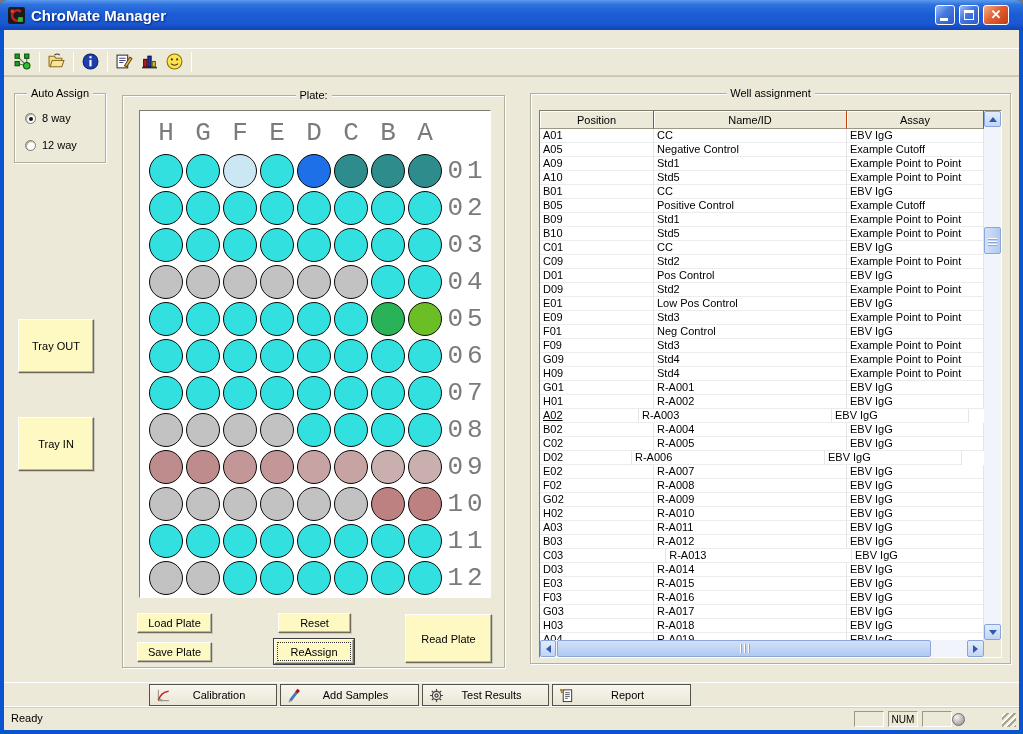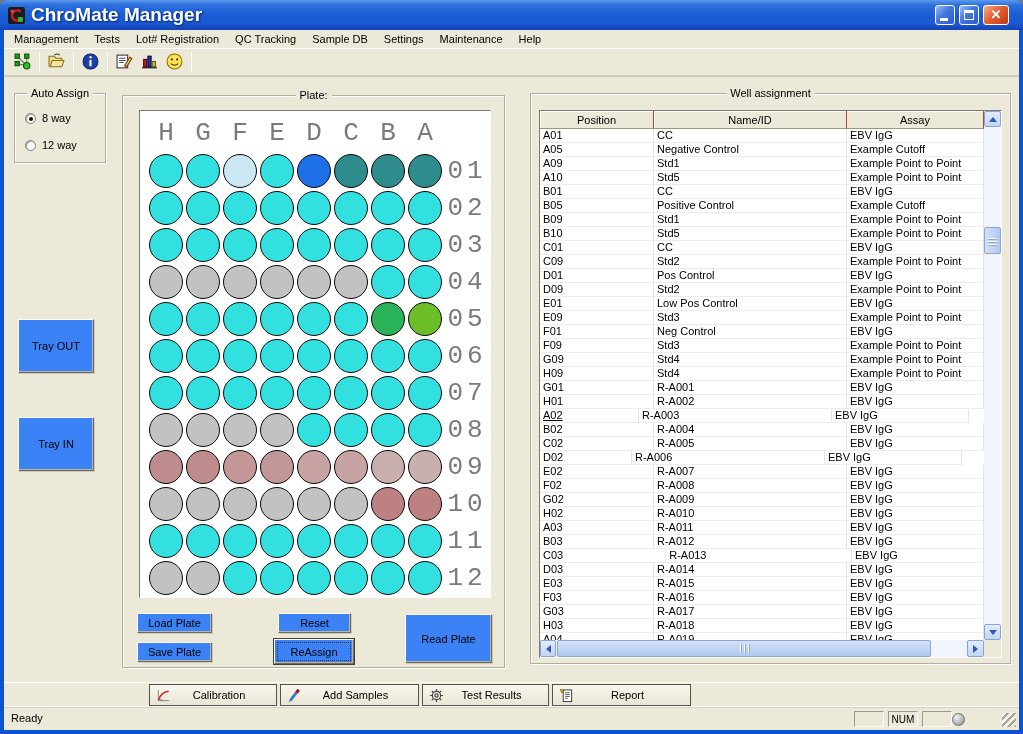--- a/index.html
+++ b/index.html
@@ -9,21 +9,21 @@
     background:#0C53CF; border-radius:7px 7px 0 0; overflow:hidden;
     font-family:"Liberation Sans", sans-serif; font-size:11px; color:#000;
   }
   
   .titlebar {
     position:absolute; left:0; top:0; width:1023px; height:30px;
     background:linear-gradient(180deg,#5A9AEC 0%,#2E71DE 16%,#1B5CD4 48%,#1A59D1 78%,#1243B4 100%);
     display:flex; align-items:center;
   }
   .title-icon { width:17px; height:17px; margin-left:8px; flex:0 0 auto; }
-  .title-text { color:#fff; font-weight:bold; font-size:19px; margin-left:6px; text-shadow:1px 1px 2px #00237E; }
+  .title-text { color:#fff; font-weight:bold; font-size:15px; margin-left:6px; text-shadow:1px 1px 2px #00237E; }
   .wbtn { position:absolute; top:5px; height:20px; border:1px solid #fff; border-radius:3px; cursor:default; }
   .wbtn.minb { left:935px; width:20px; background:linear-gradient(135deg,#9CBCF4,#4377DE 45%,#2B5BC8); }
   .wbtn.maxb { left:959px; width:20px; background:linear-gradient(135deg,#9CBCF4,#4377DE 45%,#2B5BC8); }
   .wbtn.closeb { left:983px; width:26px; background:linear-gradient(135deg,#F5B08C,#E35F31 45%,#C13A14); }
   .glyph-min { position:absolute; left:4px; bottom:3px; width:8px; height:3px; background:#fff; }
   .glyph-max { position:absolute; left:4px; top:4px; width:10px; height:10px; border:1px solid #fff; border-top:3px solid #fff; }
   .glyph-x { position:absolute; left:0; top:0; width:100%; height:100%; color:#fff; font-weight:bold; font-size:13px; line-height:18px; text-align:center; }
   
   .client { position:absolute; left:4px; top:30px; width:1015px; height:700px; background:#ECE9D8; }
   .menubar { position:absolute; left:0; top:0; width:1015px; height:18px; display:flex; align-items:center; padding-left:2px; }
@@ -31,21 +31,21 @@
   .toolbar { position:absolute; left:0; top:18px; width:1015px; height:28px; border-top:1px solid #FFFFFF; border-bottom:1px solid #D2CEBD; display:flex; align-items:center; padding-left:6px; }
   .tbtn { width:23px; height:23px; margin:0 1px; display:flex; align-items:center; justify-content:center; }
   .tbtn svg { width:17px; height:17px; }
   .tsep { width:1px; height:20px; background:#B9B5A4; border-right:1px solid #fff; margin:0 4px; }
   .content { position:absolute; left:0; top:46px; width:1015px; height:606px; border-top:1px solid #C8C4B2; }
   
   .group { position:absolute; border:1px solid #B2AE9C; box-shadow:inset 1px 1px 0 #FFFFFF, 1px 1px 0 #FFFFFF; }
   .group-label { position:absolute; top:-7px; left:50%; transform:translateX(-50%); background:#ECE9D8; padding:0 4px; white-space:nowrap; }
   
   .cbtn {
-    position:absolute; background:#3b82f6; font-size:11px; text-align:center;
+    position:absolute; background:#fef9c3; font-size:11px; text-align:center;
     border:1px solid; border-color:#FFFFFF #6E6B5E #6E6B5E #FFFFFF;
     box-shadow:inset -1px -1px 0 #B9B5A4, 1px 1px 0 #CFCBBA;
     display:flex; align-items:center; justify-content:center; cursor:default;
   }
   .cbtn.defaulted { box-shadow:0 0 0 1px #404040, inset -1px -1px 0 #B9B5A4; outline:1px dotted #333; outline-offset:-4px; }
   
   .radio-row { position:absolute; display:flex; align-items:center; }
   .radio { width:11px; height:11px; border-radius:50%; background:#fff; border:1px solid #7E7B6E; box-shadow:inset 1px 1px 1px rgba(0,0,0,.35); position:relative; }
   .radio.sel::after { content:""; position:absolute; left:3px; top:3px; width:4px; height:4px; border-radius:50%; background:#111; }
   .radio-label { margin-left:6px; }
@@ -108,30 +108,20 @@
     <div class="wbtn maxb">
         <span class="glyph-max"></span>
       </div>
     <div class="wbtn closeb">
         <span class="glyph-x">✕</span>
       </div>
   </div>
 
   <div class="client">
 
-    <div class="menubar">
-        <span class="menu-item">Management</span>
-        <span class="menu-item">Tests</span>
-        <span class="menu-item">Lot# Registration</span>
-        <span class="menu-item">QC Tracking</span>
-        <span class="menu-item">Sample DB</span>
-        <span class="menu-item">Settings</span>
-        <span class="menu-item">Maintenance</span>
-        <span class="menu-item">Help</span>
-      </div>
     <div class="toolbar">
         <div class="tbtn">
           <span><svg viewBox="0 0 16 16">
               <path d="M3 3 L12 12 M12 3 L12 12 M3 10 L12 12" stroke="#567A56" fill="none"></path>
               <rect x="1" y="1" width="4" height="4" fill="#1F9E1F" stroke="#0A500A"></rect>
               <rect x="10" y="1" width="4" height="4" fill="#1F9E1F" stroke="#0A500A"></rect>
               <rect x="1" y="8" width="4" height="4" fill="#1F9E1F" stroke="#0A500A"></rect>
               <circle cx="12" cy="12" r="3" fill="#2FBE2F" stroke="#0A500A"></circle>
             </svg></span>
         </div>

